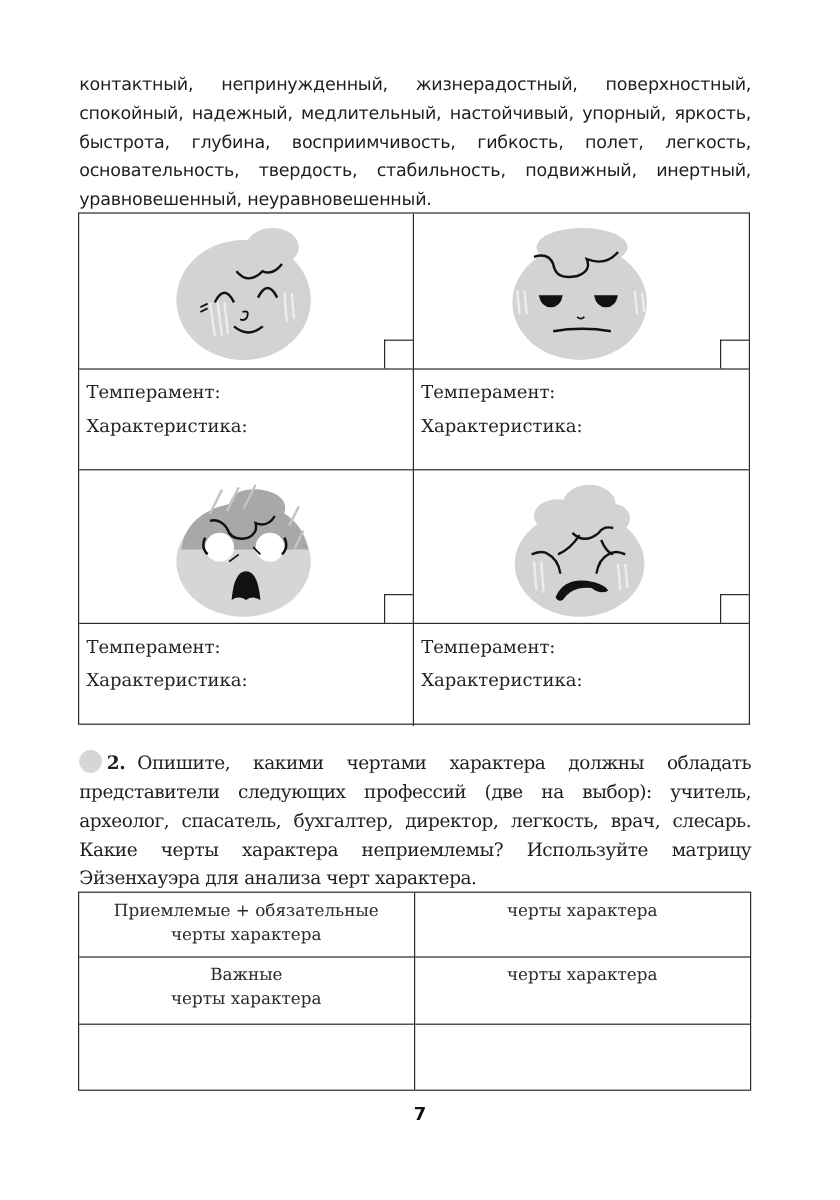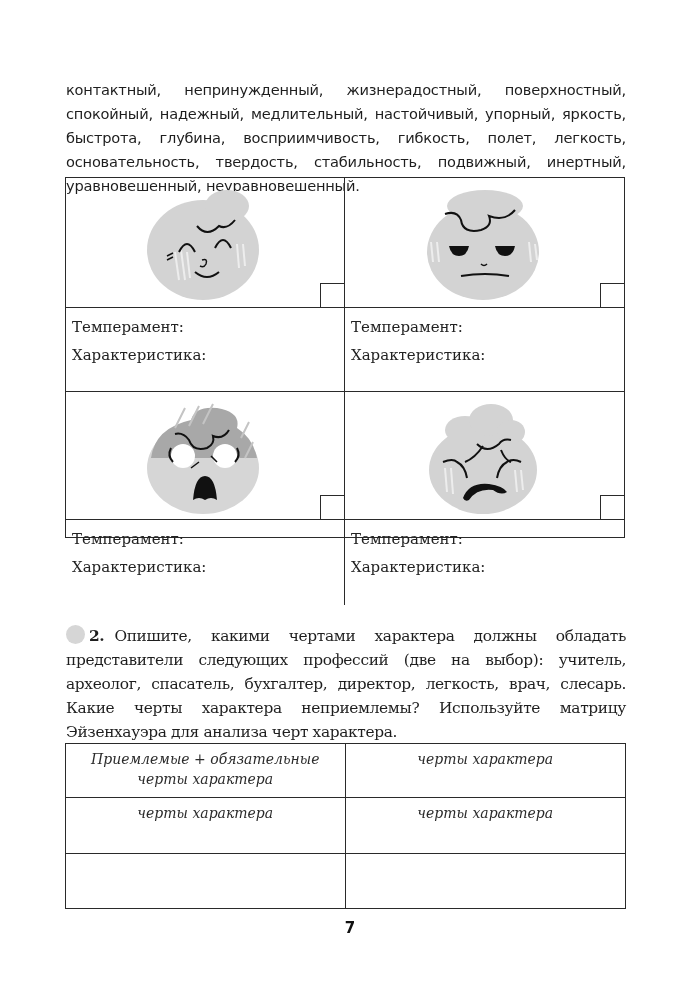--- a/index.html
+++ b/index.html
@@ -1,23 +1,23 @@
 <!DOCTYPE html>
 <html><head>
   <meta charset="utf-8">
   <style>
     html, body { margin: 0; padding: 0; background: #ffffff; }
     body { width: 700px; height: 1000px; position: relative; overflow: hidden; color: #1a1a1a; }
     .intro {
       position: absolute; left: 66px; top: 59px; width: 560px;
       font-family: "DejaVu Sans", sans-serif; font-size: 14.6px; line-height: 24px;
-      text-align: justify; letter-spacing: -0.2px; color: #1e1e1e; margin-top: 19px;
+      text-align: justify; letter-spacing: -0.2px; color: #1e1e1e;
     }
     .grid {
-      position: absolute; left: 65px; top: 177px; width: 560px; height: 361px;
+      position: absolute; left: 65px; top: 177px; width: 560px; height: 427px;
       border: 1.5px solid #2a2a2a; box-sizing: border-box;
       display: grid; grid-template-columns: 1fr 1fr; grid-template-rows: 214px 213px;
     }
     .cell { position: relative; box-sizing: border-box; }
     .cell.c0 { border-right: 1.5px solid #2a2a2a; }
     .cell.r0 { border-bottom: 1.5px solid #2a2a2a; }
     .pic {
       position: relative; height: 130px; border-bottom: 1.5px solid #2a2a2a; box-sizing: border-box;
     }
     .r1 .pic { height: 128px; }
@@ -40,21 +40,20 @@
     .num { font-weight: bold; margin-right: 10px; }
     .matrix {
       position: absolute; left: 65px; top: 743px; width: 561px; height: 166px;
       border: 1.5px solid #2a2a2a; box-sizing: border-box;
       display: grid; grid-template-columns: 1fr 1fr; grid-template-rows: 54px 56px 1fr;
     }
     .mcell {
       box-sizing: border-box; text-align: center;
       font-family: "DejaVu Serif", serif; font-size: 14px; line-height: 20px; color: #2a2a2a;
       padding-top: 5px;
-      font-style: italic;
     }
     .mcell.left { border-right: 1.5px solid #2a2a2a; }
     .mcell.top { border-bottom: 1.5px solid #2a2a2a; }
     .page-num {
       position: absolute; left: 0; width: 700px; top: 919px; text-align: center;
       font-family: "DejaVu Sans", sans-serif; font-weight: bold; font-size: 15px; color: #111;
     }
   </style>
 </head>
 <body>
@@ -153,20 +152,21 @@
 
 <div class="matrix">
   <div class="mcell left top">
     <div>Приемлемые + обязательные</div>
     <div>черты характера</div>
   </div>
   <div class="mcell top">
     <div>черты характера</div>
   </div>
   <div class="mcell left top">
+    <div>Важные</div>
     <div>черты характера</div>
   </div>
   <div class="mcell top">
     <div>черты характера</div>
   </div>
   <div class="mcell left"></div>
   <div class="mcell"></div>
 </div>
 
 <div class="page-num">7</div>

